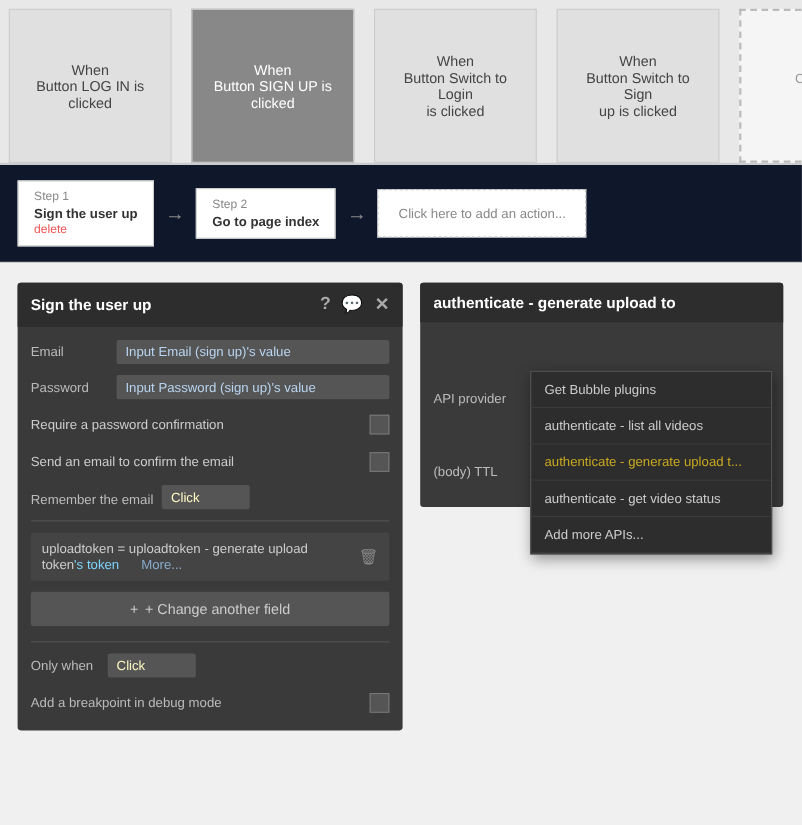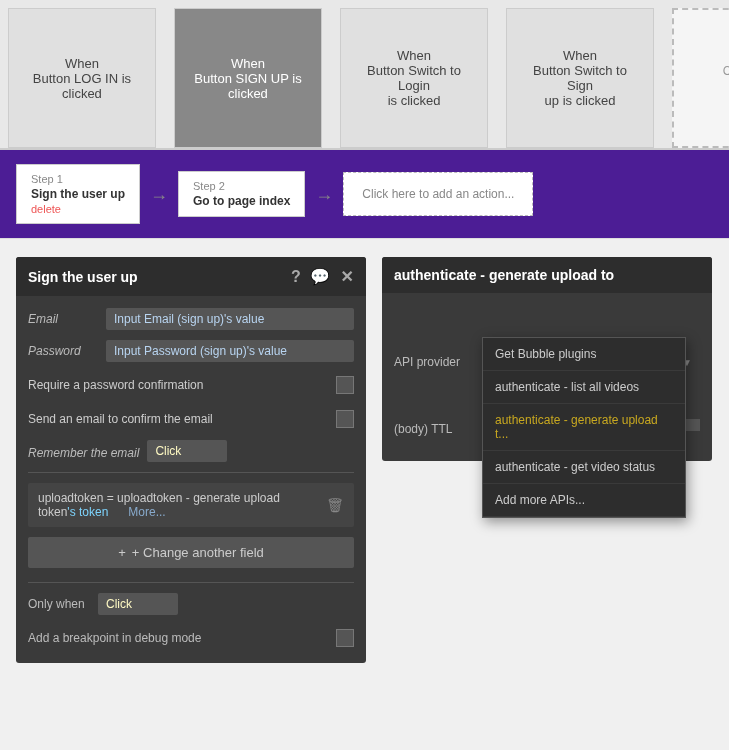--- a/index.html
+++ b/index.html
@@ -46,21 +46,21 @@
       background: #f5f5f5;
       color: #999;
       font-size: 12px;
     }
 
     
     .step-bar {
       display: flex;
       flex-direction: row;
       align-items: center;
-      background: #4c1d95;
+      background: #0f172a;
       border-bottom: 1px solid #ddd;
       padding: 14px 16px;
       gap: 10px;
     }
     .step-box {
       border: 1px solid #ccc;
       background: #fff;
       padding: 8px 14px;
       font-size: 12px;
       color: #333;
@@ -143,21 +143,20 @@
       display: flex;
       align-items: flex-start;
       margin-bottom: 10px;
       gap: 8px;
     }
     .field-label {
       color: #bbb;
       min-width: 70px;
       padding-top: 4px;
       font-size: 12px;
-      font-style: italic;
     }
     .field-value {
       background: #555;
       color: #b8d4f0;
       padding: 4px 8px;
       border-radius: 2px;
       font-size: 12px;
       flex: 1;
     }
     .checkbox-row {
@@ -289,21 +288,21 @@
       outline: none;
     }
 
     
     .dropdown-overlay {
       position: absolute;
       top: 80px;
       left: 100px;
       background: #2d2d2d;
       border: 1px solid #555;
-      width: 204px;
+      width: 220px;
       z-index: 10;
       box-shadow: 2px 4px 12px rgba(0,0,0,0.4);
     }
     .dropdown-item {
       padding: 9px 12px;
       color: #ccc;
       cursor: pointer;
       font-size: 12px;
       border-bottom: 1px solid #3a3a3a;
     }

